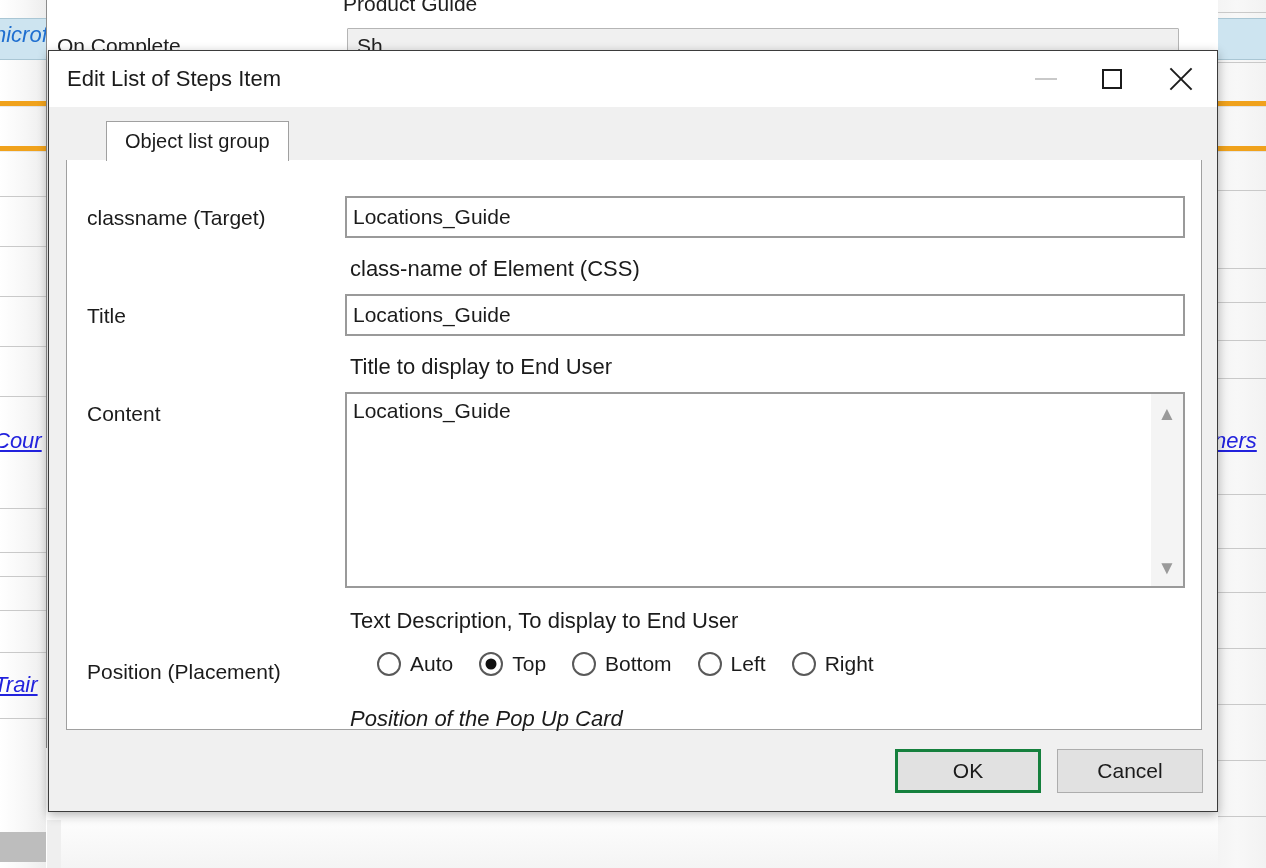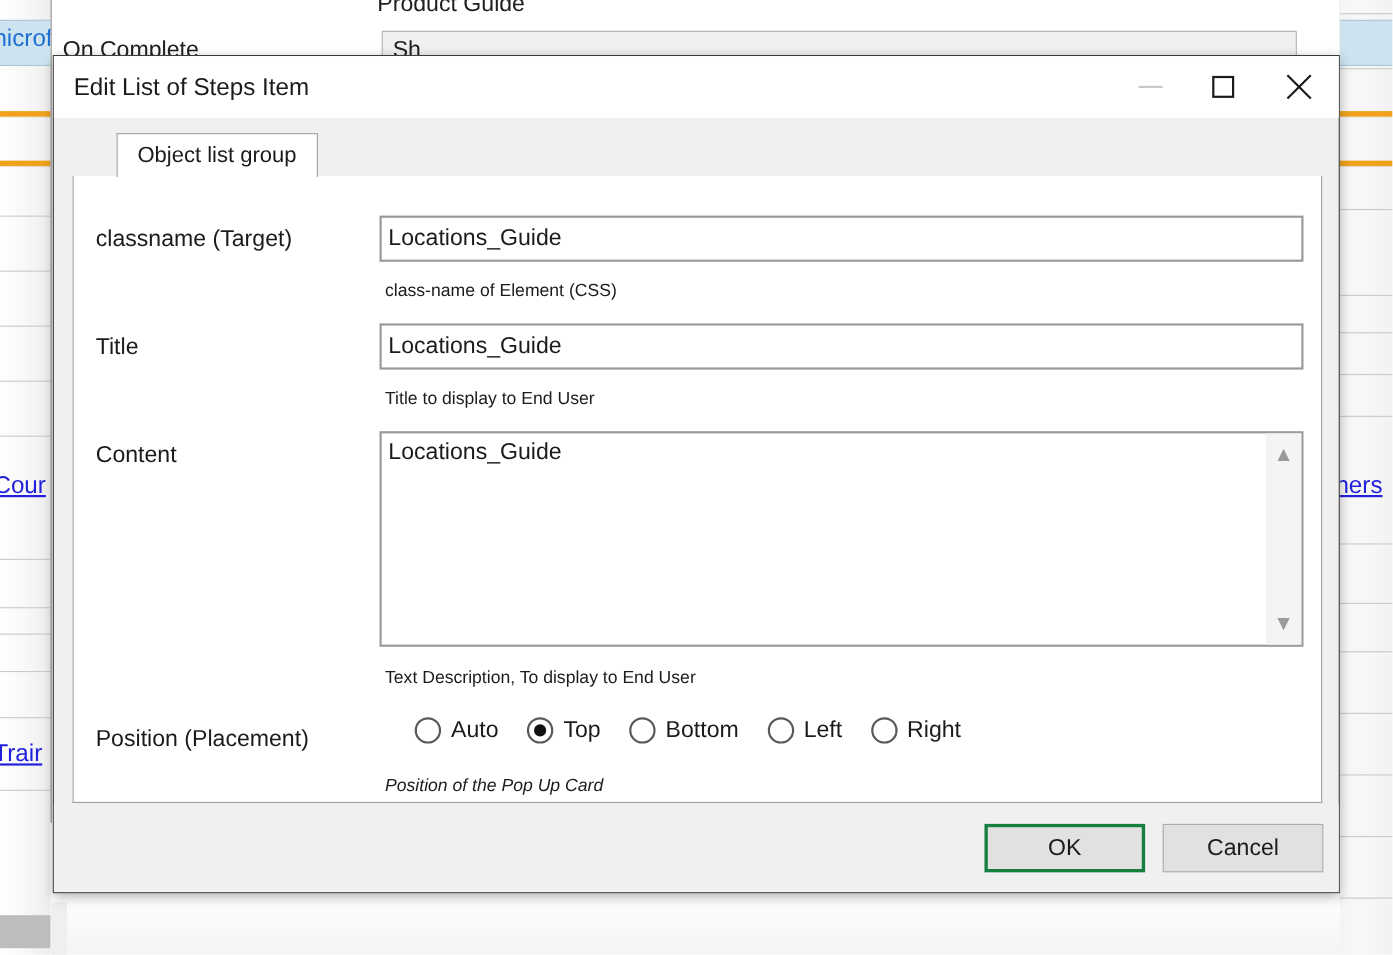--- a/index.html
+++ b/index.html
@@ -34,21 +34,21 @@
     background: linear-gradient(to right, #ffffff 0%, #f7f7f7 55%, #ededed 100%);
     overflow: hidden;
   }
   .bg-right {
     position: absolute;
     left: 1218px; top: 0;
     width: 48px; height: 868px;
     background: linear-gradient(to right, #f4f4f4 0%, #f8f8f8 40%, #f2f2f2 100%);
     overflow: hidden;
   }
-  .bg-strip-inner { position: absolute; inset: 0; }
+  .bg-strip-inner { position: absolute; inset: 0; font-style: italic; }
 
   .bg-row-line {
     position: absolute;
     left: 0; right: 0;
     height: 1px;
     background: #c9c9c9;
   }
   .bg-orange-line {
     position: absolute;
     left: 0; right: 0;
@@ -244,21 +244,21 @@
 
   
   .form-label {
     position: absolute;
     font-size: 21px;
     color: #1b1b1b;
     white-space: nowrap;
   }
   .form-help {
     position: absolute;
-    font-size: 16px;
+    font-size: 22px;
     color: #1b1b1b;
     white-space: nowrap;
   }
   .text-input {
     position: absolute;
     box-sizing: border-box;
     background: #ffffff;
     border: 2px solid #9a9a9a;
     font-family: "Liberation Sans", sans-serif;
     font-size: 21px;

